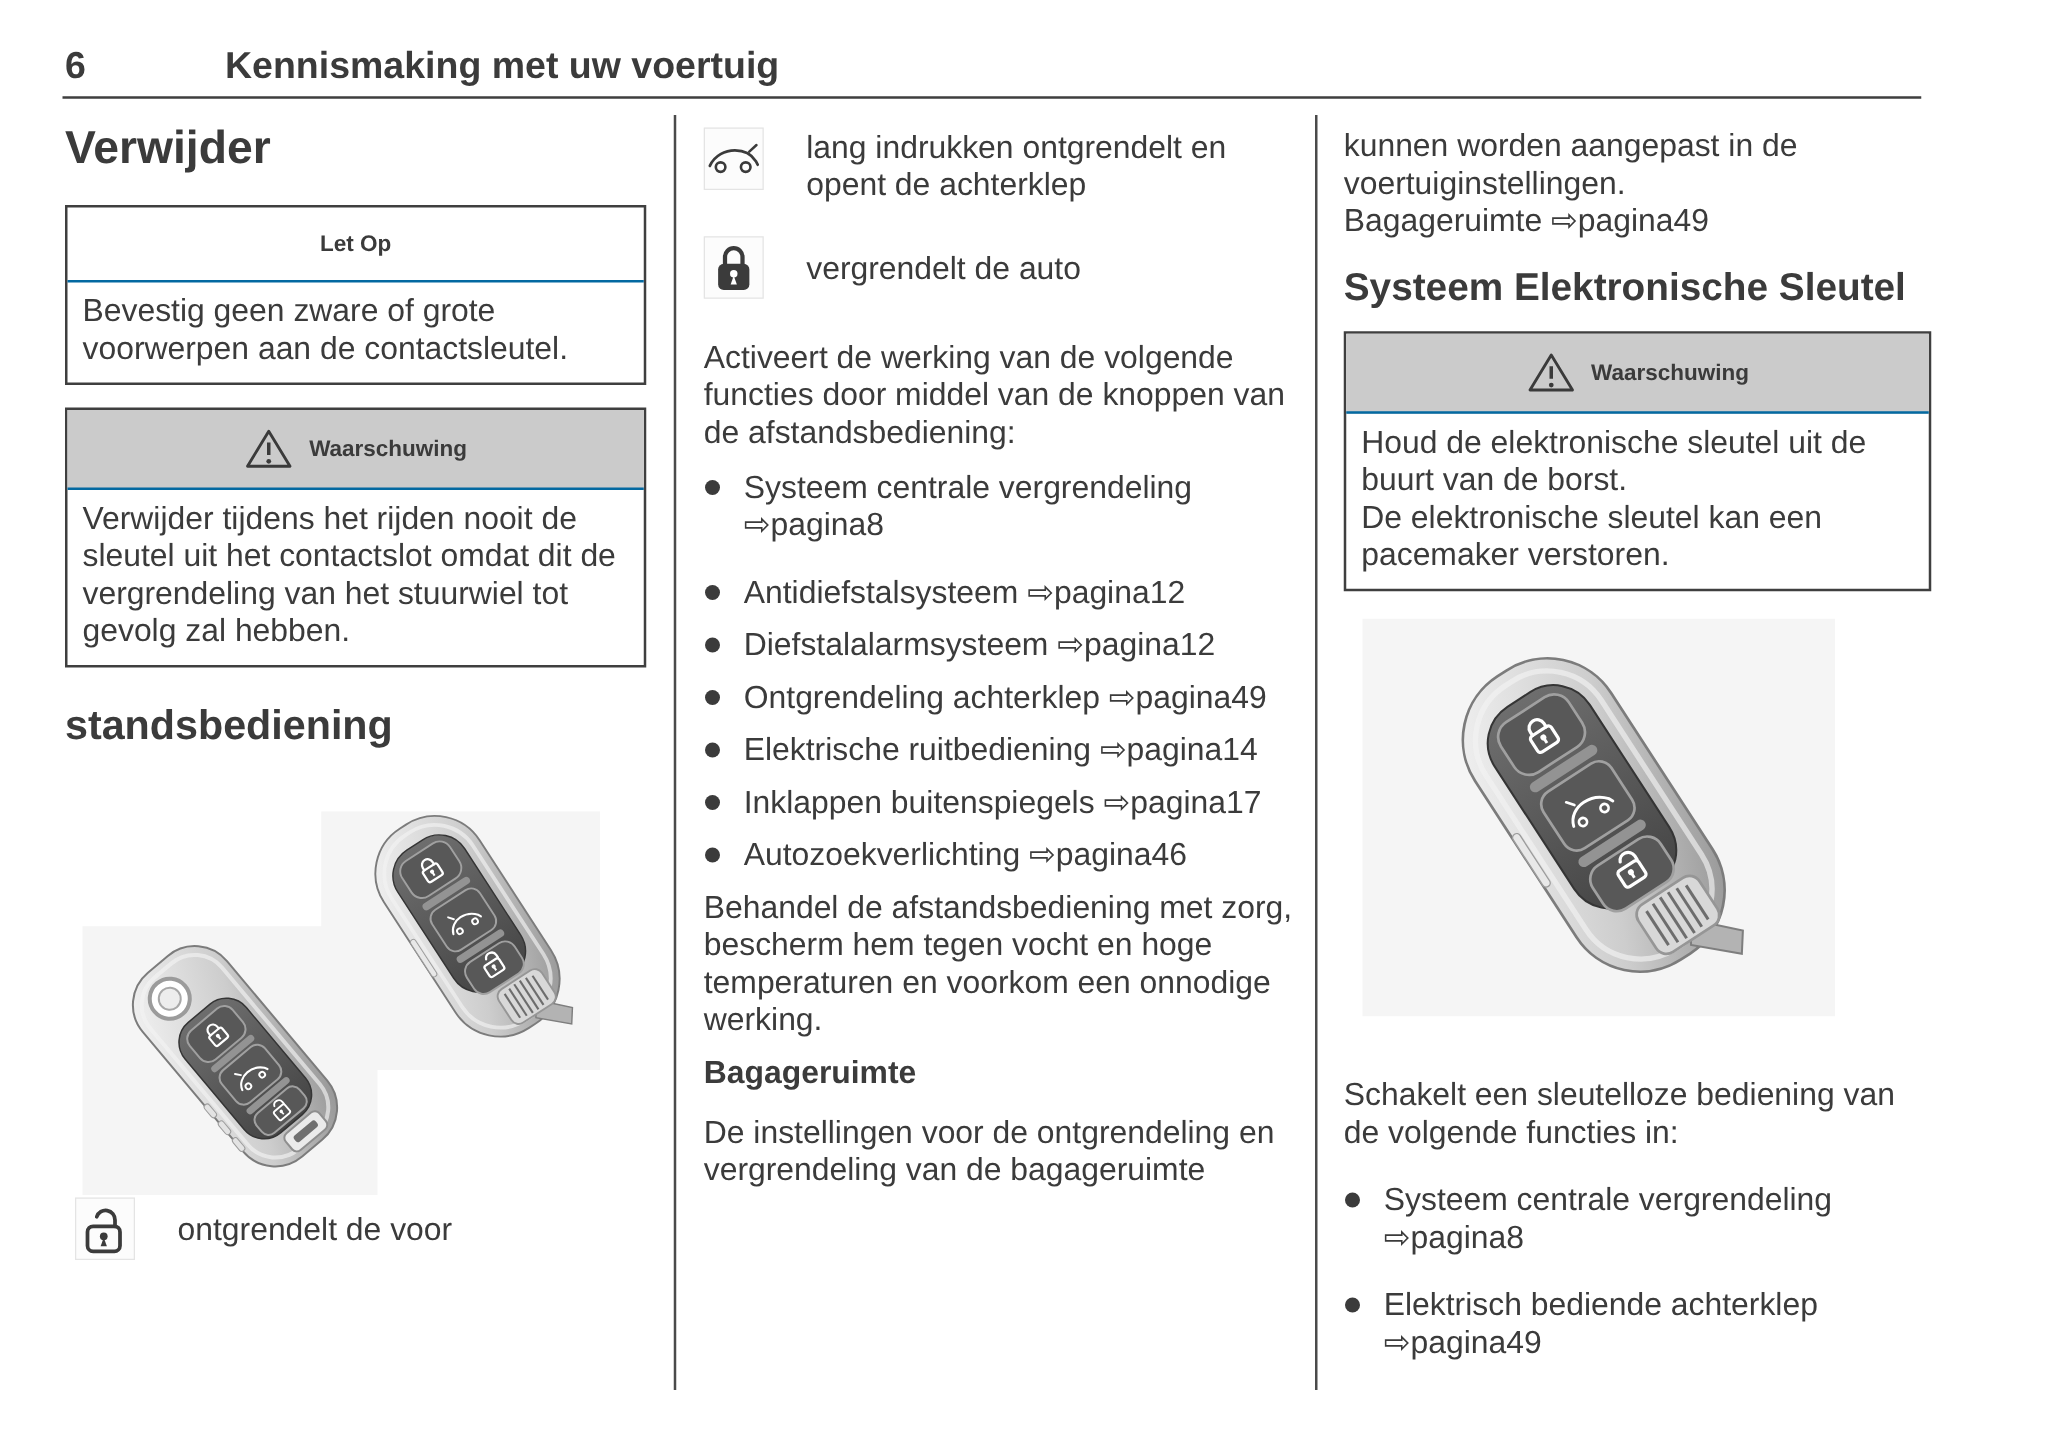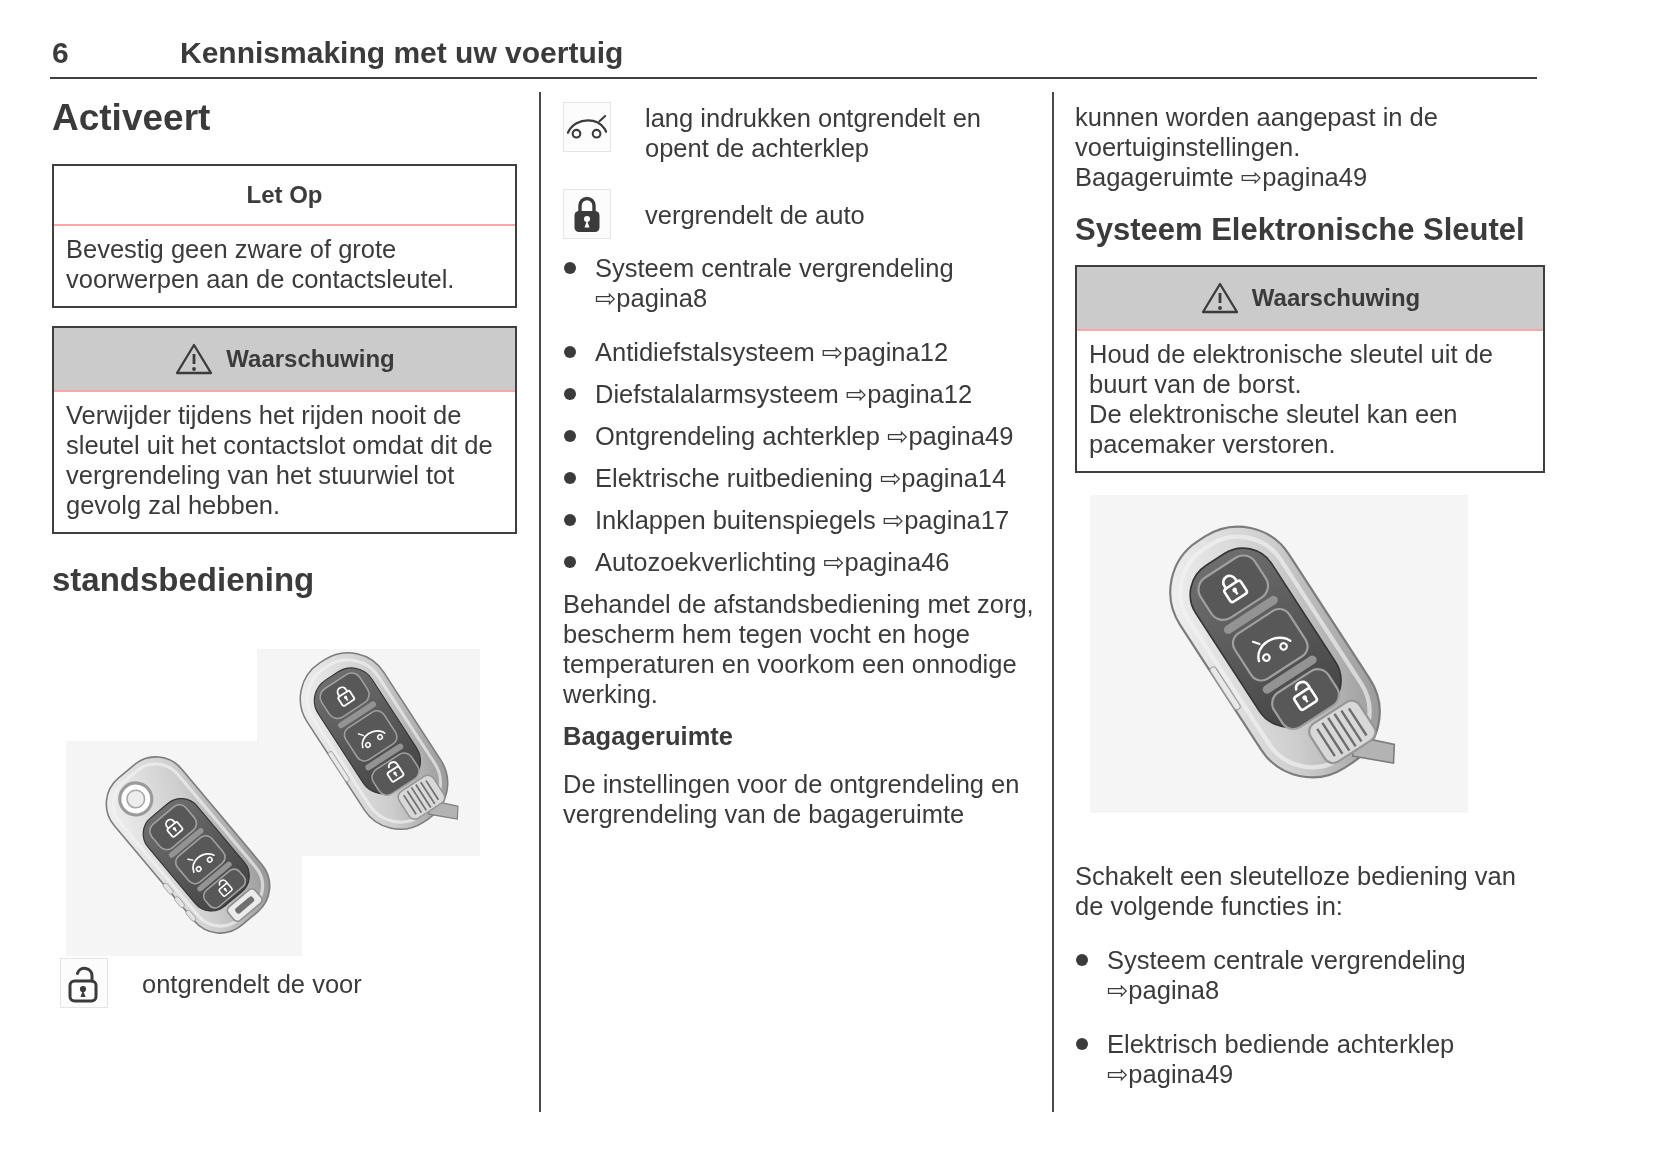--- a/index.html
+++ b/index.html
@@ -20,21 +20,21 @@
   #col3{left:1075px;width:470px;padding-top:10px;}
 
   h1,h2,h3,p,ul{margin:0;padding:0;}
   h1{font-size:37px;line-height:44px;font-weight:bold;margin-top:4px;}
   h2{font-size:31px;line-height:47px;font-weight:bold;}
   .h2-l1,.h2-l2{font-size:33px;line-height:47px;font-weight:bold;}
 
   
   .box{border:2px solid #3f3f3f;background:#fff;}
   .box-title{height:58px;display:flex;align-items:center;justify-content:center;gap:12px;
-             font-size:24px;font-weight:bold;border-bottom:2px solid #fca5a5;}
+             font-size:18px;font-weight:bold;border-bottom:2px solid #0369a1;}
   .box-title.gray{background:#cbcbcb;height:62px;}
   .box-body{padding:8px 10px 12px 12px;}
   .box-body p{margin:0;}
 
   
   .legend{display:flex;align-items:flex-start;gap:34px;}
   .icon-cell{flex:0 0 auto;width:46px;height:48px;background:#fcfcfc;border:1px solid #e4e4e4;
              display:flex;align-items:center;justify-content:center;}
   .legend-text{padding-top:1px;}
   .legend.center{align-items:center;}
@@ -146,21 +146,21 @@
 
   <div class="hdr-num">6</div>
   <div class="hdr-title">Kennismaking met uw voertuig</div>
   <div class="hdr-rule"></div>
 
   <div class="vdivider" id="div1"></div>
   <div class="vdivider" id="div2"></div>
 
   <div class="col" id="col1">
     <div class="col1-rel">
-      <h1>Activeert</h1>
+      <h1>Verwijder</h1>
 
       <div class="box mt24">
         <div class="box-title">
           <span>Let Op</span>
         </div>
         <div class="box-body">
           <p>Bevestig geen zware of grote voorwerpen aan de contactsleutel.</p>
         </div>
       </div>
 
@@ -222,20 +222,21 @@
         <svg width="34" height="46" viewBox="0 0 34 46">
           <path d="M10,21 v-6.5 a7,7 0 0 1 14,0 V21" fill="none" stroke="#3b3b3b" stroke-width="3.4"></path>
           <rect x="4.5" y="20" width="25" height="21" rx="4.5" fill="#3b3b3b"></rect>
           <circle cx="17" cy="28" r="3" fill="#fff"></circle>
           <path d="M17,29.5 l-2.5,7 h5 z" fill="#fff"></path>
         </svg>
       </span>
       <span class="legend-text">vergrendelt de auto</span>
     </div>
 
+    <p class="mt32">Activeert de werking van de volgende functies door middel van de knoppen van de afstandsbediening:</p>
 
     <ul class="blist mt14">
       <li class="big">
         <span class="dot"></span>
         <span>Systeem centrale vergrendeling</span>
         <span class="ref">⇨pagina8</span>
       </li>
       <li>
         <span class="dot"></span>
         <span>Antidiefstalsysteem</span>

